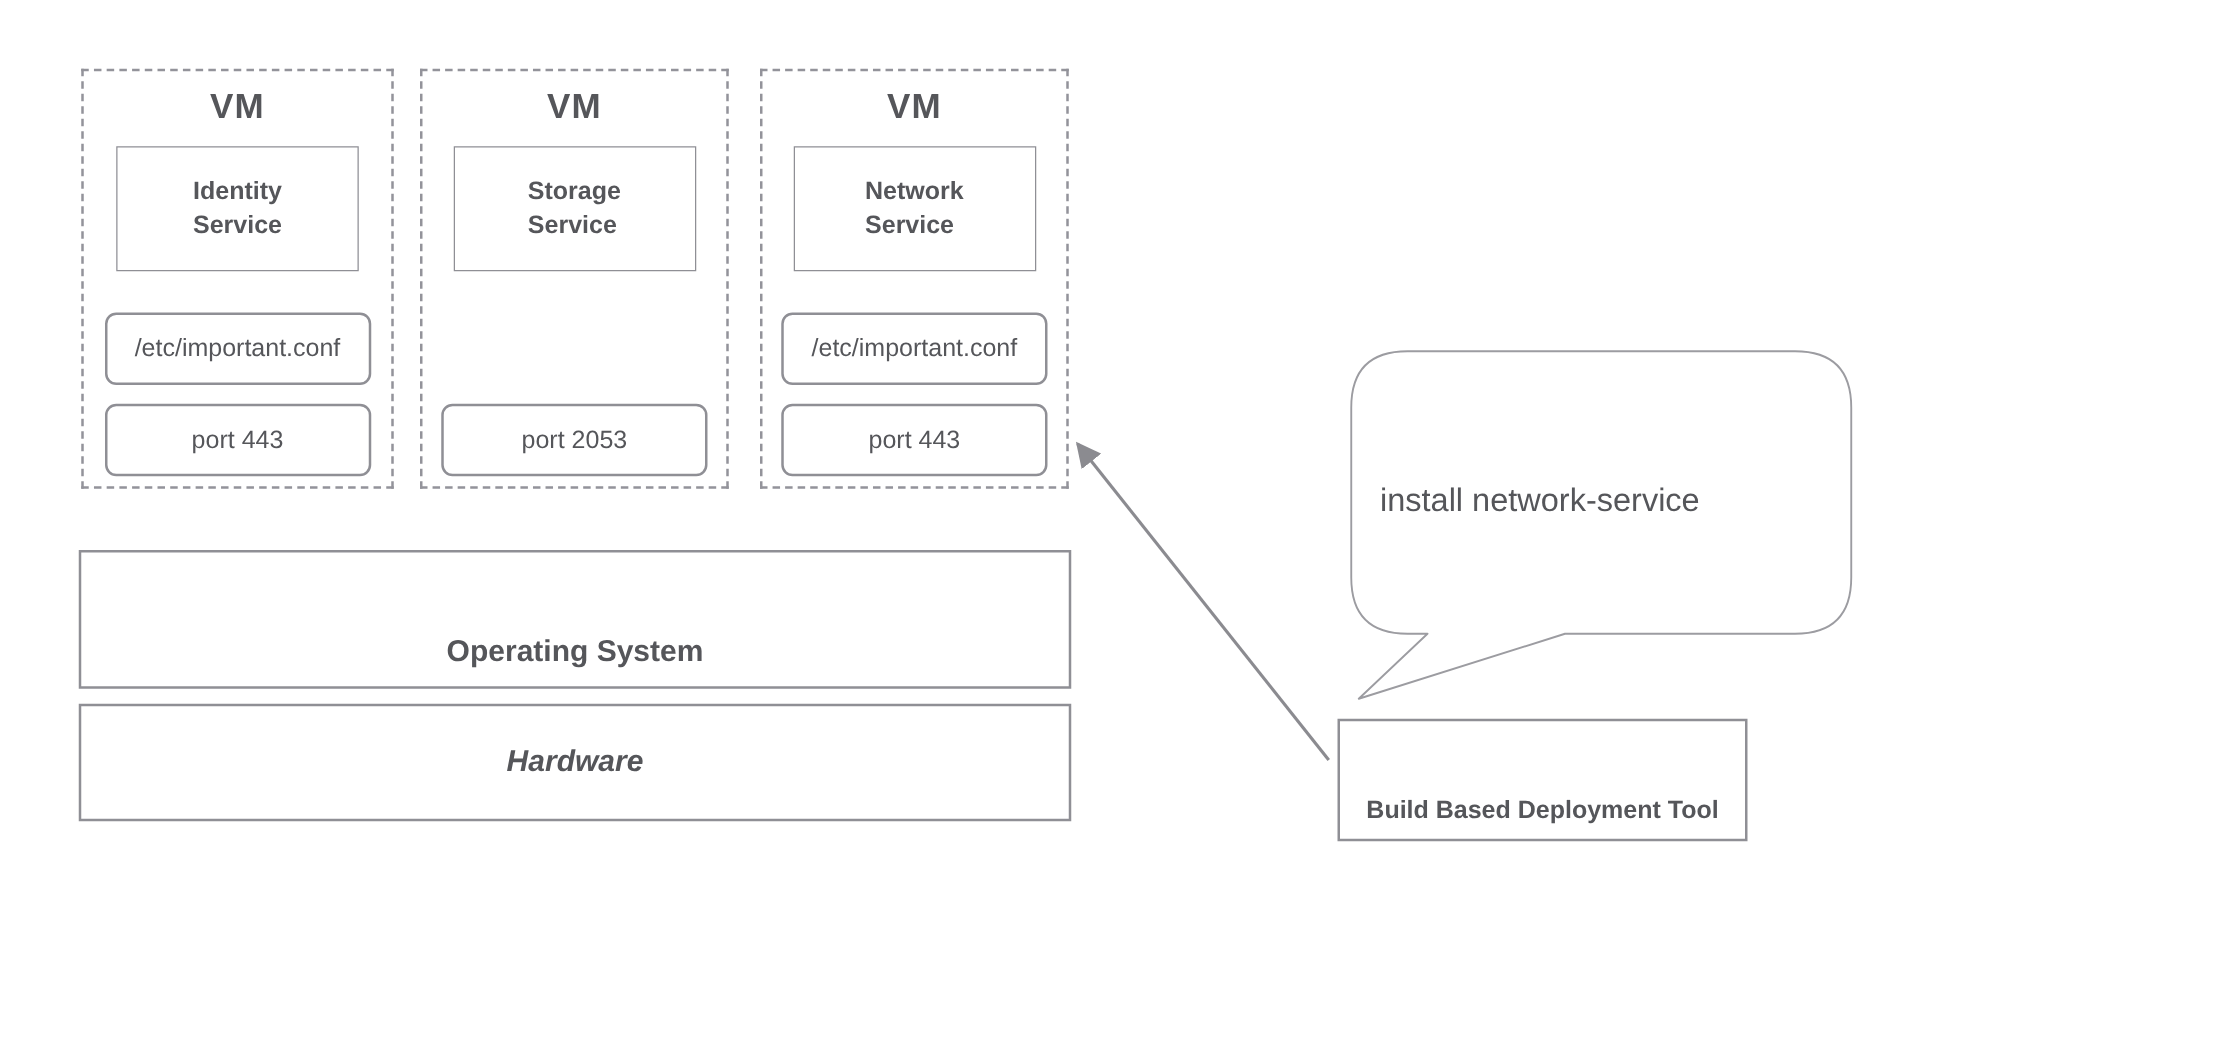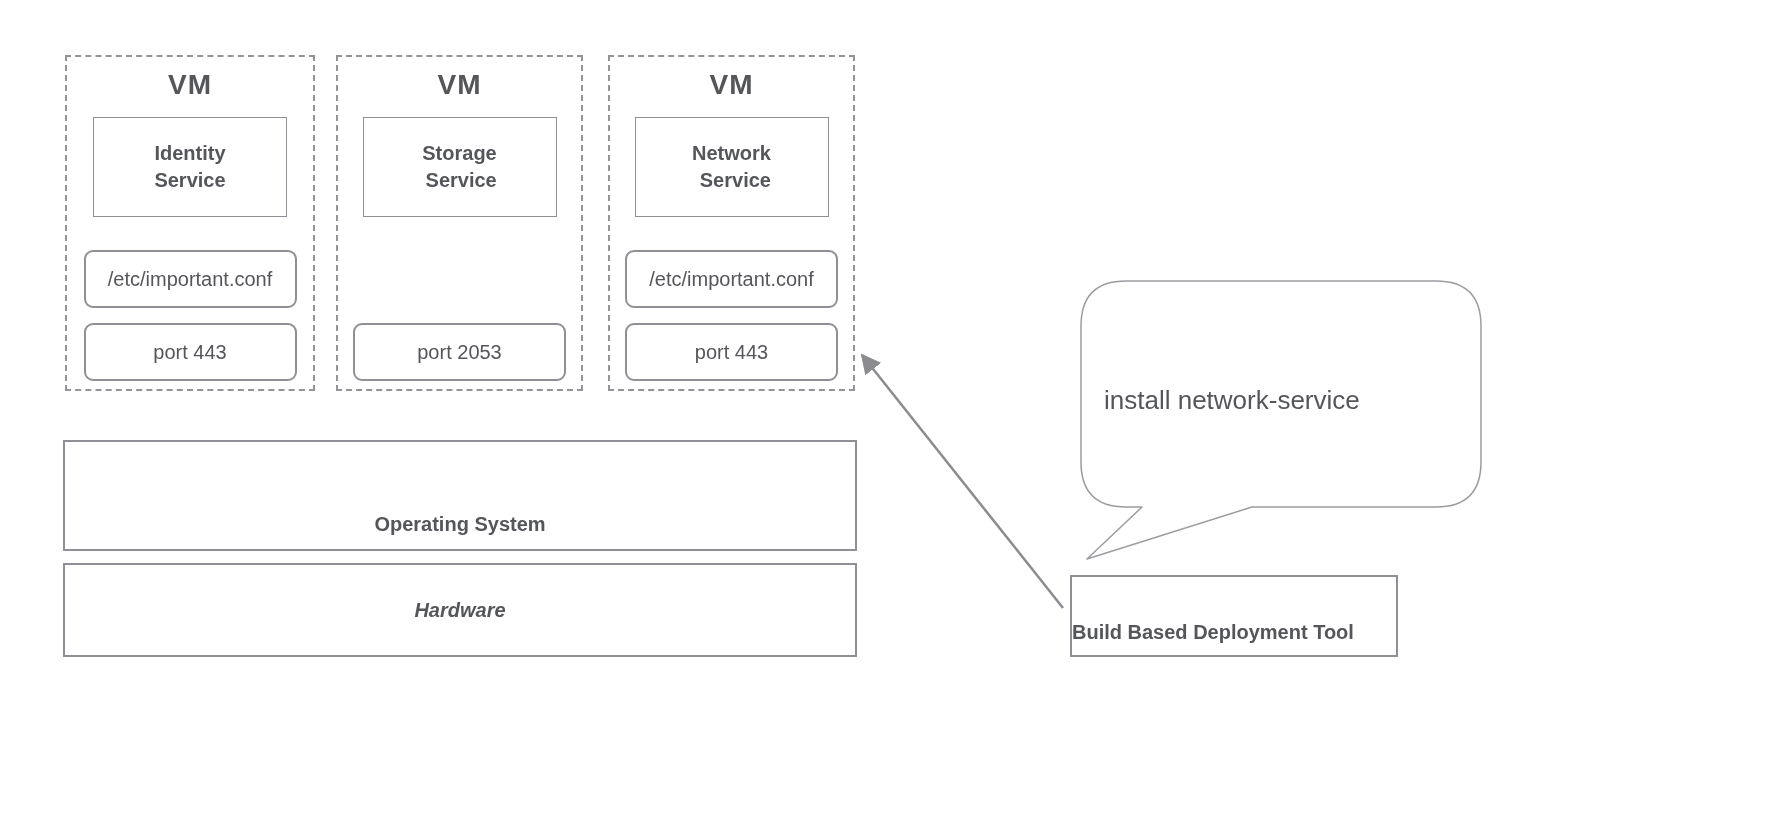--- a/index.html
+++ b/index.html
@@ -39,21 +39,21 @@
     left: 0;
     right: 0;
     margin: 0 auto;
     width: 194px;
     height: 100px;
     border: 1.5px solid #8f8f95;
     box-sizing: border-box;
     display: flex;
     align-items: center;
     justify-content: center;
-    text-align: right;
+    text-align: left;
     font-weight: 700;
     font-size: 20px;
     line-height: 27px;
     white-space: pre-line;
   }
   .pill {
     position: absolute;
     left: 0;
     right: 0;
     margin: 16px auto;
@@ -71,43 +71,44 @@
   .pill.port   { top: 250px; }
   .layer-box {
     position: absolute;
     left: 63px;
     width: 794px;
     border: 2px solid #8f8f95;
     box-sizing: border-box;
     display: flex;
     justify-content: center;
     font-weight: 700;
-    font-size: 20px;
+    font-size: 24px;
   }
   #os-box {
     top: 440px;
     height: 111px;
     align-items: flex-end;
     padding-bottom: 13px;
   }
   #hardware-box {
     top: 563px;
     height: 94px;
     align-items: center;
     font-style: italic;
   }
   #tool-box {
     position: absolute;
     left: 1070px;
     top: 575px;
     width: 328px;
-    height: 82px;
+    height: 98px;
     border: 2px solid #8f8f95;
     box-sizing: border-box;
     display: flex;
+    justify-content: center;
     align-items: flex-end;
     padding-bottom: 11px;
     font-weight: 700;
     font-size: 20px;
     background: #ffffff;
   }
   #callout-text {
     position: absolute;
     left: 1104px;
     top: 385px;

